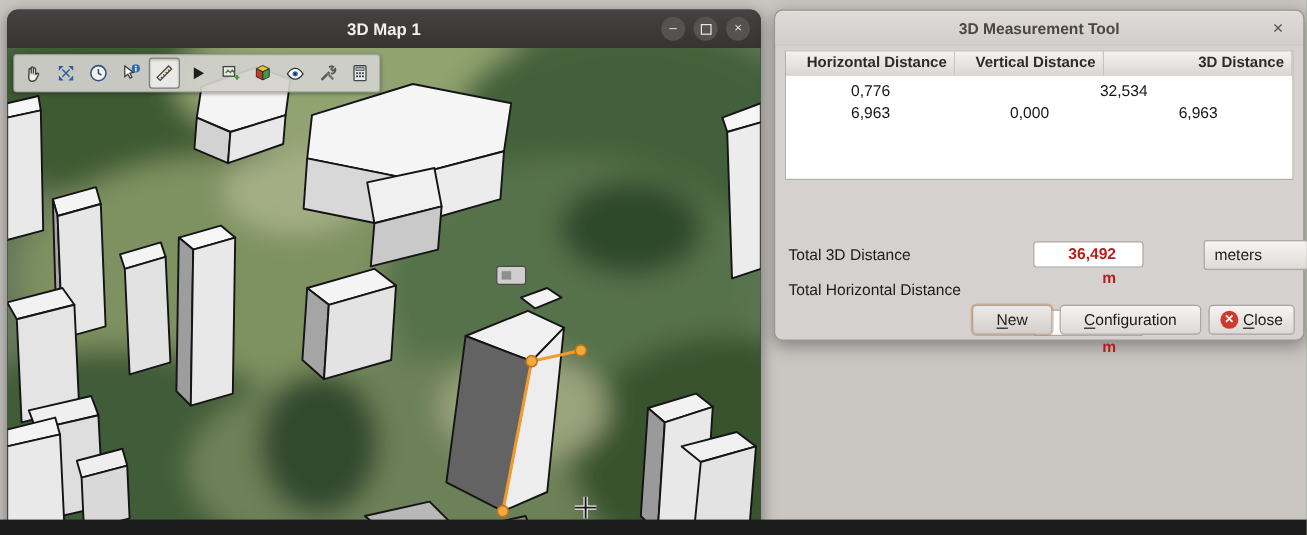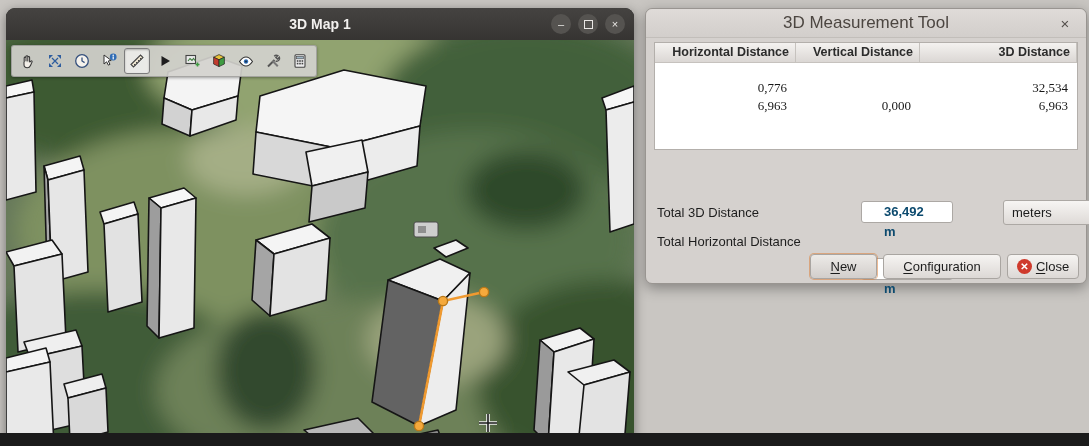--- a/index.html
+++ b/index.html
@@ -49,52 +49,52 @@
     position:absolute;left:645px;top:8px;width:440px;height:274px;
     background:#d5d1ce;border:1px solid #999591;border-radius:7px;
     box-shadow:0 4px 14px rgba(0,0,0,.35);z-index:4;
   }
   .dialog-titlebar{
     position:relative;height:28px;border-radius:7px 7px 0 0;
     background:linear-gradient(#dfdbd8,#d2cecb);
     border-bottom:1px solid #c2beba;
     display:flex;align-items:center;justify-content:center;
   }
-  .dialog-title{font-size:17px;font-weight:normal;color:#4c4641;text-align:right;}
+  .dialog-title{font-size:13px;font-weight:bold;color:#4c4641;text-align:right;}
   .dialog-close{
     position:absolute;right:11px;top:4px;width:20px;height:20px;
     display:flex;align-items:center;justify-content:center;
     color:#55504c;font-size:15px;cursor:default;
   }
   .meas-table{
     position:absolute;left:8px;top:33px;width:424px;height:108px;
     background:#ffffff;border:1px solid #b3afab;box-sizing:border-box;
   }
   .thead{display:flex;height:20px;}
   .th{
     box-sizing:border-box;height:20px;line-height:19px;
     background:linear-gradient(#f4f2f0,#dbd7d4);
     border-right:1px solid #c6c2be;border-bottom:1px solid #c6c2be;
     font-size:12.5px;font-weight:bold;color:#2c2c2c;
     text-align:right;padding:0 6px;overflow:hidden;white-space:nowrap;
   }
   .trow{display:flex;height:18px;}
   .td{
     box-sizing:border-box;height:18px;line-height:18px;
-    font-size:13px;color:#161616;text-align:right;padding:16px 9px;white-space:nowrap;font-family:Liberation Serif, serif;
+    font-size:13px;color:#161616;text-align:center;padding:4px 9px;white-space:nowrap;
   }
   .c1{width:141px;}
   .c2{width:124px;}
   .c3{flex:1;}
   .total-label{position:absolute;left:11px;font-size:13px;color:#1d1d1d;}
   .value-box{
     position:absolute;box-sizing:border-box;width:92px;height:22px;
     background:#fff;border:1px solid #aca8a4;border-radius:3px;
-    font-size:13px;font-weight:bold;color:#0c4a6e;
-    line-height:20px;padding:0 22px;
+    font-size:13px;font-weight:bold;color:#b91c1c;
+    text-align:right;line-height:20px;padding:0 22px;
   }
   .combo{
     position:absolute;box-sizing:border-box;left:312px;top:191px;width:121px;height:25px;
     background:linear-gradient(#f7f5f3,#dedad7);border:1px solid #aca8a4;border-radius:3px;
     display:flex;align-items:center;font-size:13px;color:#1c1c1c;margin-left:45px;
   }
   .combo .combo-text{flex:1;padding-left:8px;}
   .combo .arrow{width:20px;text-align:center;color:#4a4a4a;font-size:11px;border-left:1px solid #c7c3bf;line-height:22px;}
   .btn{
     position:absolute;box-sizing:border-box;height:25px;top:245px;

